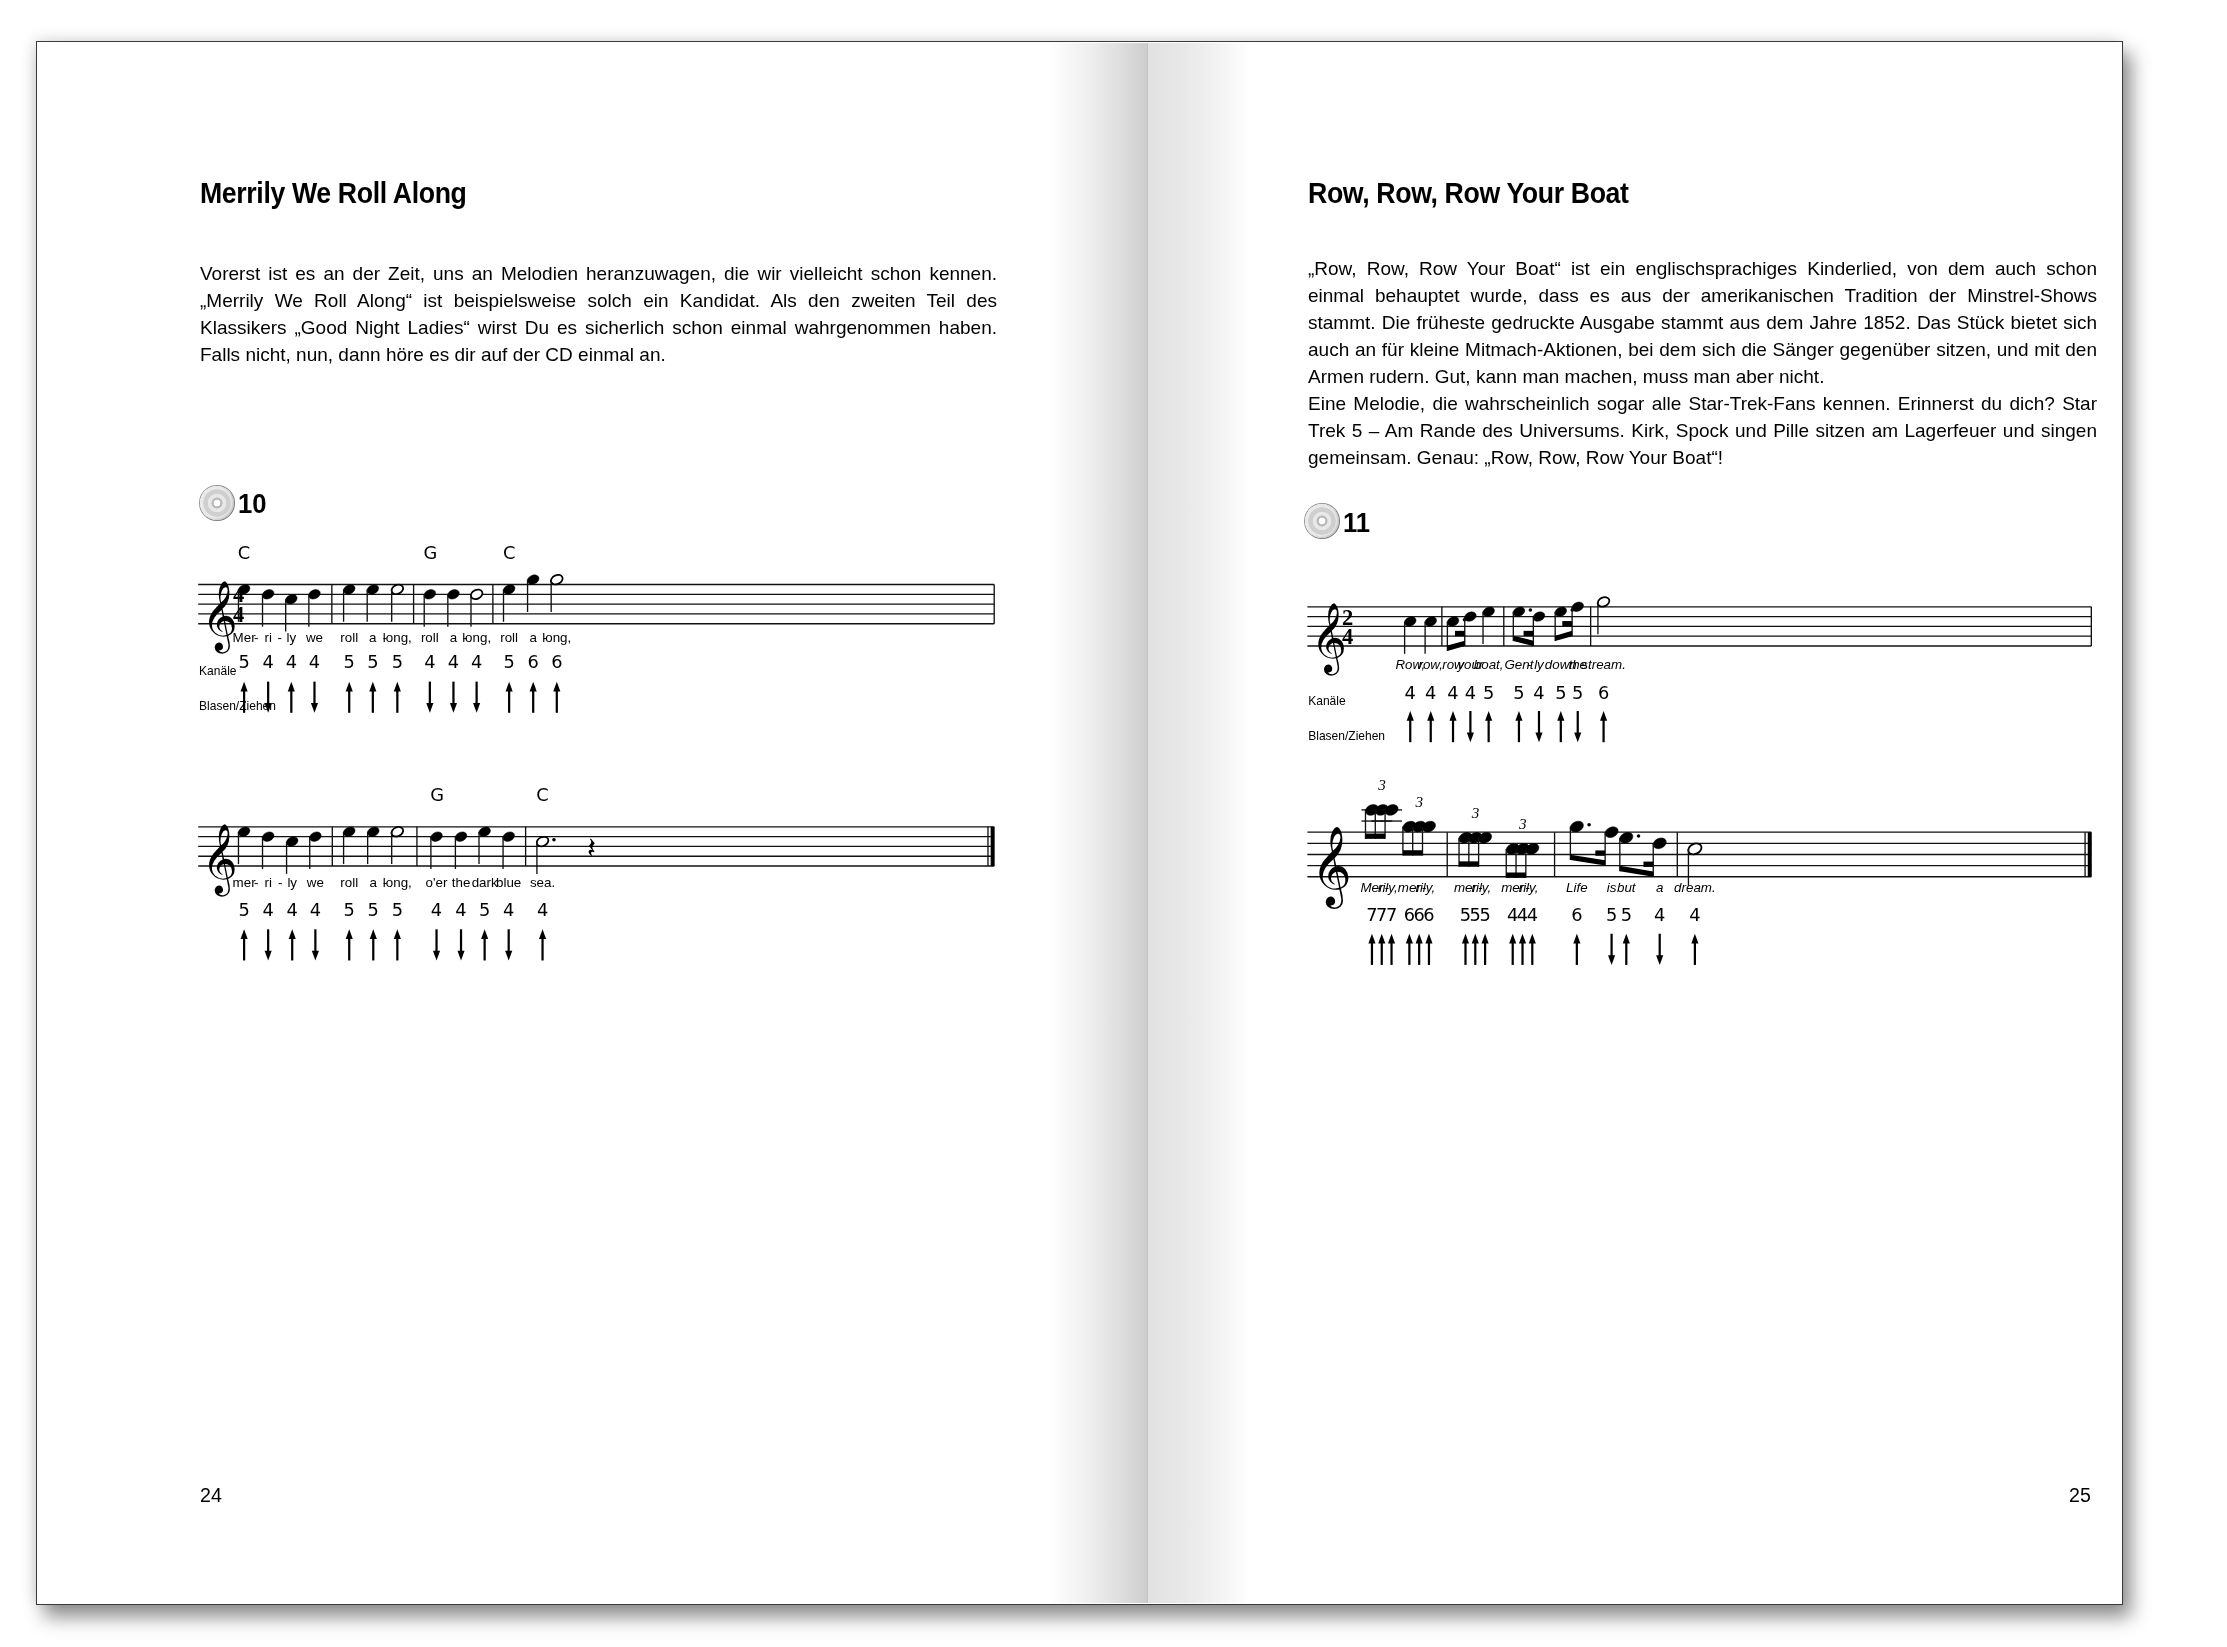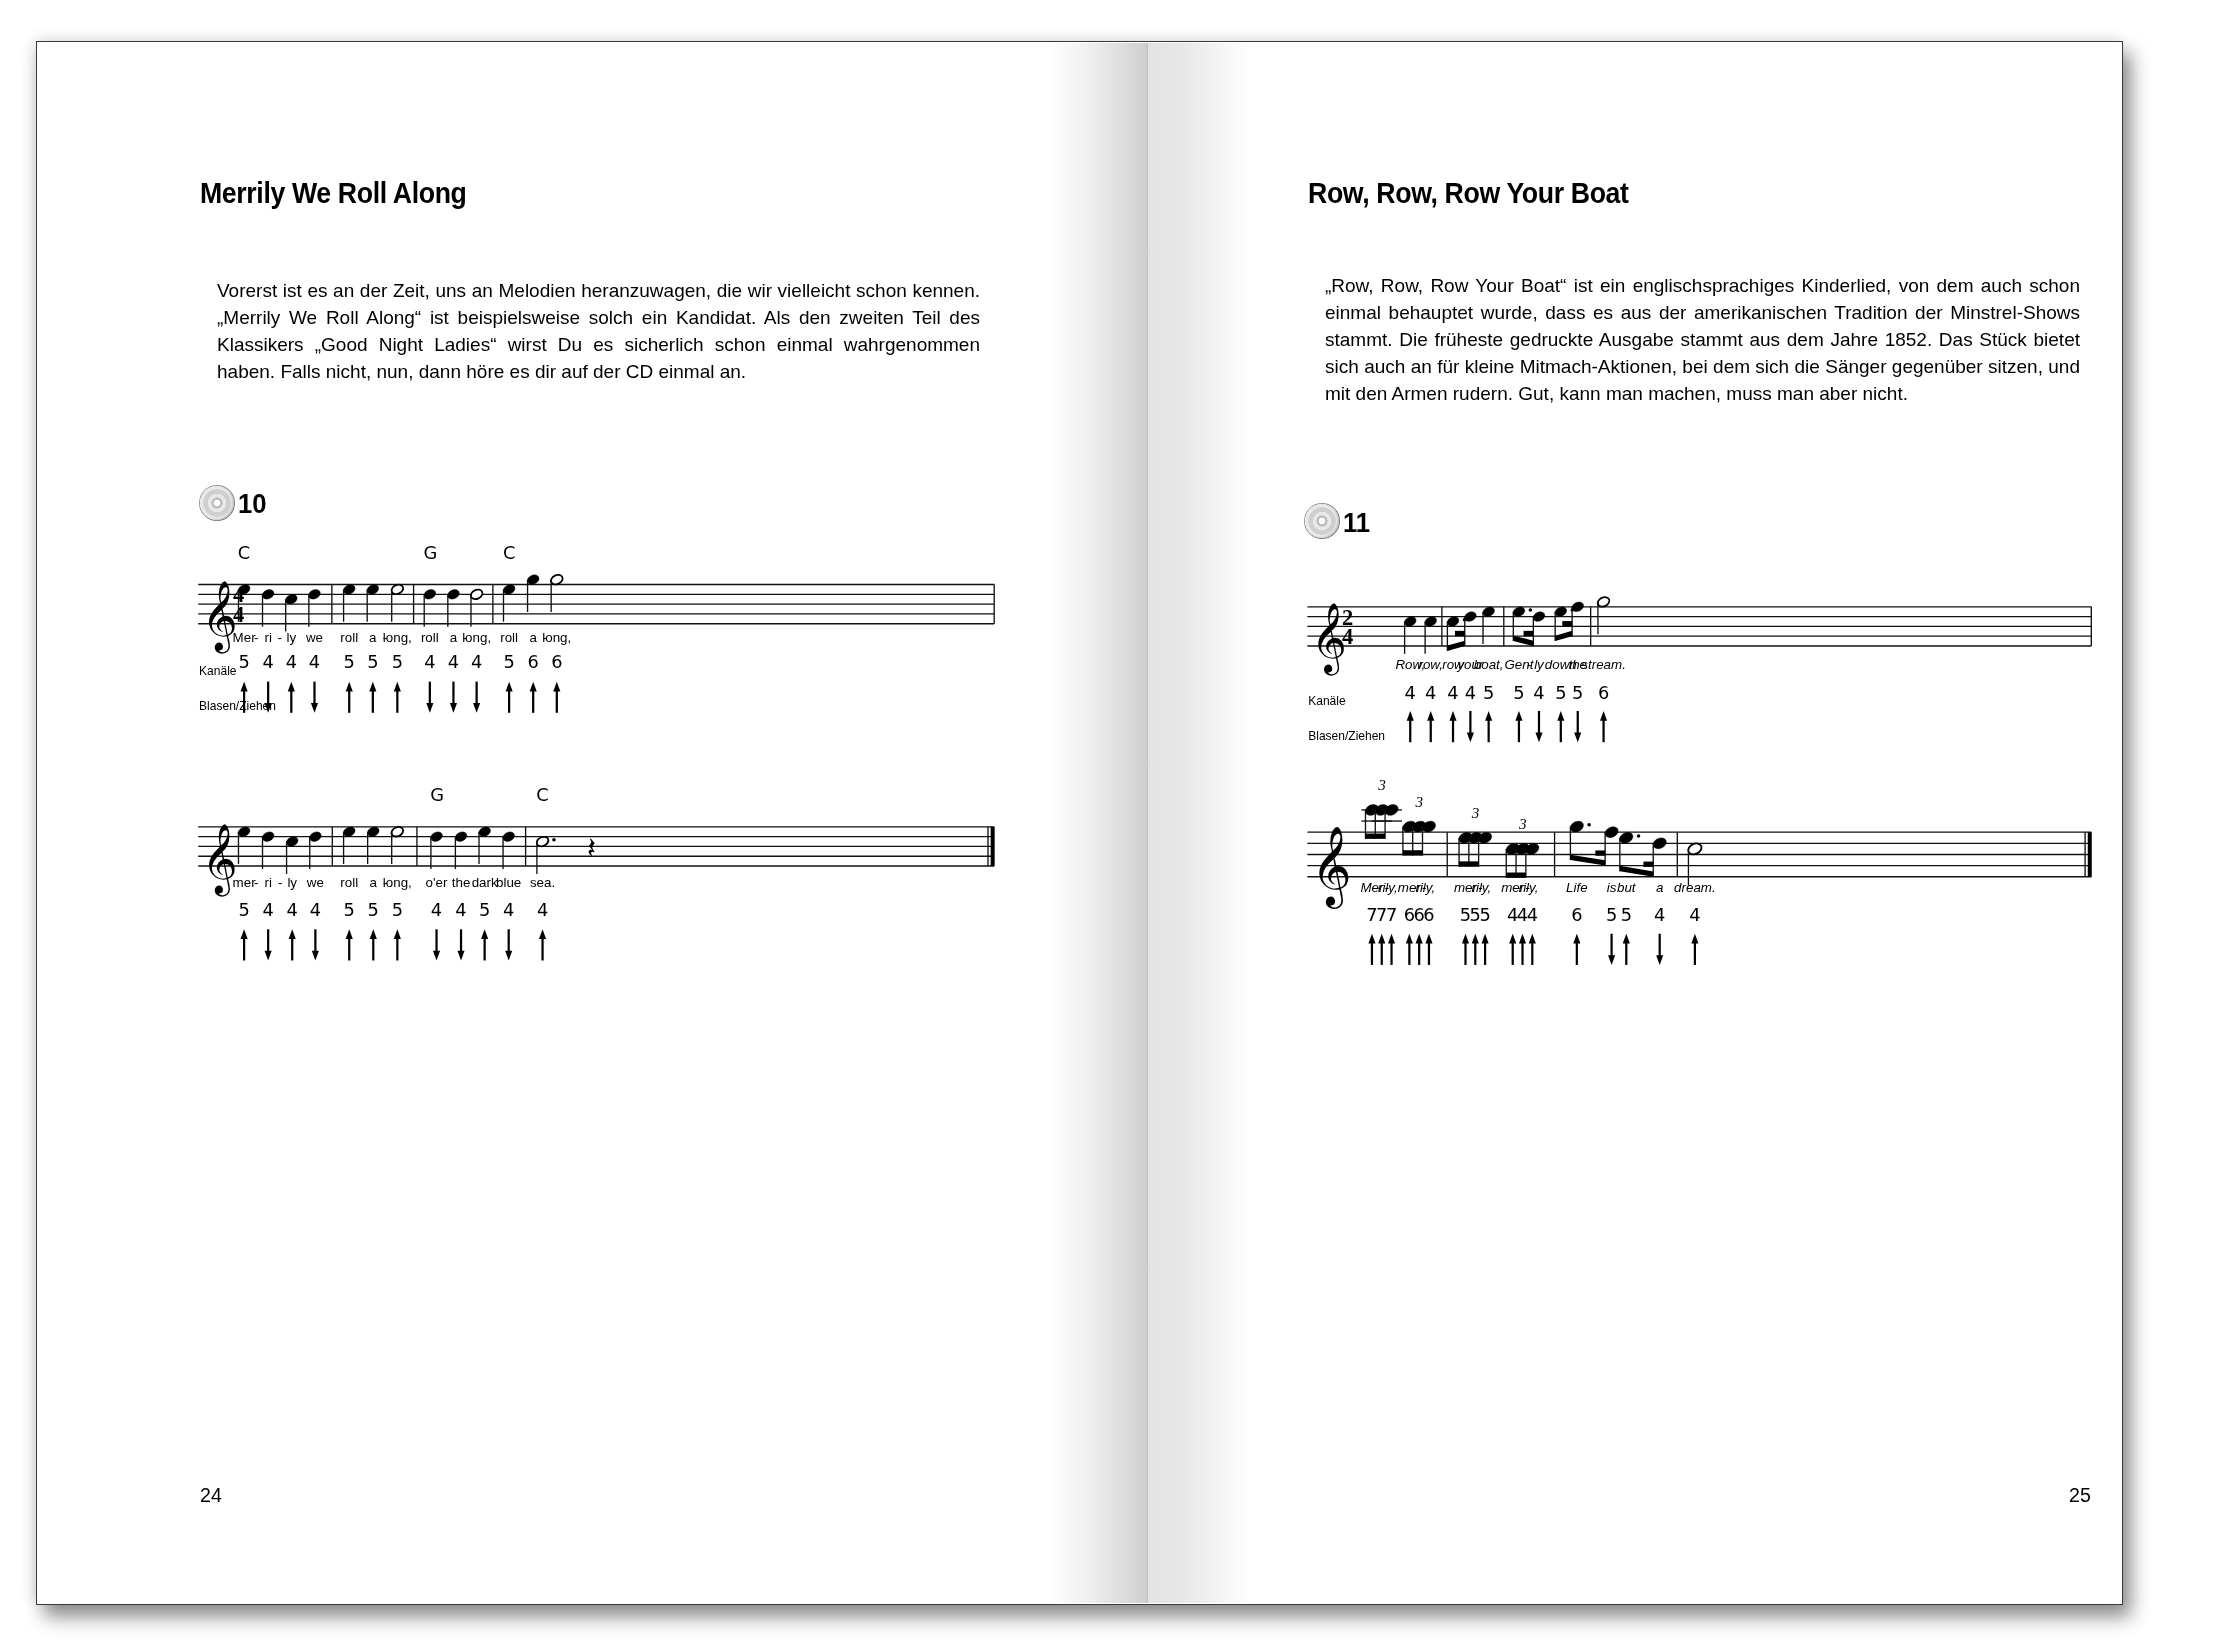--- a/index.html
+++ b/index.html
@@ -6,21 +6,21 @@
   body{width:2294px;height:1647px;position:relative;overflow:hidden;font-family:"Liberation Sans",sans-serif;color:#000;}
   .frame{position:absolute;left:36px;top:41px;width:2087px;height:1564px;border:1.8px solid #3a3a3a;background:#fff;
     box-shadow:8px 11.6px 18px rgba(0,0,0,0.45), -2.7px -2.7px 13.4px rgba(0,0,0,0.10);box-sizing:border-box;}
   .spine-l{position:absolute;left:1049px;top:43px;width:98px;height:1560px;
     background:linear-gradient(to right,rgba(255,255,255,0) 0%,#ededed 45%,#dadada 80%,#cdcdcd 100%);}
   .spine-line{position:absolute;left:1147px;top:43px;width:0.9px;height:1560px;background:#c4c4c4;}
   .spine-r{position:absolute;left:1148px;top:43px;width:102px;height:1560px;
     background:linear-gradient(to right,#e2e2e2 0%,#e8e8e8 35%,#f3f3f3 70%,rgba(255,255,255,0) 100%);}
   .title{position:absolute;font-family:"Liberation Sans",sans-serif;font-weight:bold;font-size:29px;letter-spacing:-0.4px;transform:scaleX(0.92);transform-origin:left top;}
   .body-text{position:absolute;font-family:"Liberation Sans",sans-serif;font-size:19px;line-height:27px;width:811px;}
-  .body-text p{margin:17px;text-align:justify;text-align-last:left;}
+  .body-text p{margin:0;text-align:justify;text-align-last:left;}
   .cd{position:absolute;display:flex;align-items:center;}
   .cd .disc{width:36px;height:36px;border-radius:50%;
     background:radial-gradient(circle at 50% 50%,#fff 0 3.1px,#bbb 3.6px 5.3px,#e8e8e8 5.8px 9px,#cfcfcf 9.4px 13.4px,#e9e9e9 14px 17px,#9a9a9a 17.4px 18px);
     box-shadow:inset -1.8px -0.9px 2.7px rgba(0,0,0,0.25);}
   .cd .num{font-weight:bold;font-size:28.5px;margin-left:2.7px;transform:scaleX(0.9);transform-origin:left center;}
   .pagenum{position:absolute;font-size:19.6px;text-align:right;}
   svg.score{position:absolute;overflow:visible;}
   .chord{font-family:"DejaVu Sans",sans-serif;font-size:40px;}
   .lyric{font-family:"Liberation Sans",sans-serif;font-size:30px;}
   .lyric.it{font-style:italic;}
@@ -237,20 +237,21 @@
       <text x="629" y="1990" text-anchor="middle" class="lyric">-</text>
       <text x="865" y="1990" text-anchor="middle" class="lyric">-</text>
     </svg>
   <div class="pagenum" style="left:200px;top:1484px;">24</div>
 </div>
 
 <div>
   <div class="title" style="left:1308px;top:177px;">Row, Row, Row Your Boat</div>
   <div class="body-text" style="left:1308px;top:255px;width:789px;">
     <p>„Row, Row, Row Your Boat“ ist ein englischsprachiges Kinderlied, von dem auch schon einmal behauptet wurde, dass es aus der amerikanischen Tradition der Minstrel-Shows stammt. Die früheste gedruckte Ausgabe stammt aus dem Jahre 1852. Das Stück bietet sich auch an für kleine Mitmach-Aktionen, bei dem sich die Sänger gegenüber sitzen, und mit den Armen rudern. Gut, kann man machen, muss man aber nicht.</p>
+    <p>Eine Melodie, die wahrscheinlich sogar alle Star-Trek-Fans kennen. Erinnerst du dich? Star Trek 5 – Am Rande des Universums. Kirk, Spock und Pille sitzen am Lagerfeuer und singen  gemeinsam. Genau: „Row, Row, Row Your Boat“!</p>
   </div>
   <div class="cd" style="left:1304px;top:503px;align-items:flex-end;">
     <div class="disc"></div>
     <div class="num">11</div>
   </div>
   <svg class="score" id="score-right" style="left:0;top:0;" width="2294" height="1647" viewBox="0 0 5150 3697">
       <line x1="2935" y1="1362" x2="4695" y2="1362" stroke="#111" stroke-width="3"></line>
       <line x1="2935" y1="1384" x2="4695" y2="1384" stroke="#111" stroke-width="3"></line>
       <line x1="2935" y1="1406" x2="4695" y2="1406" stroke="#111" stroke-width="3"></line>
       <line x1="2935" y1="1428" x2="4695" y2="1428" stroke="#111" stroke-width="3"></line>

